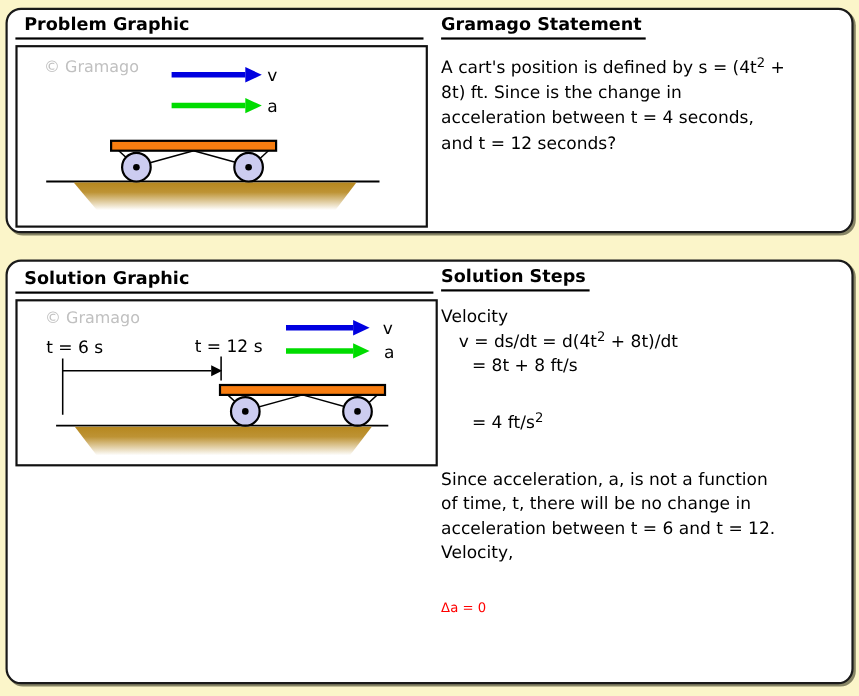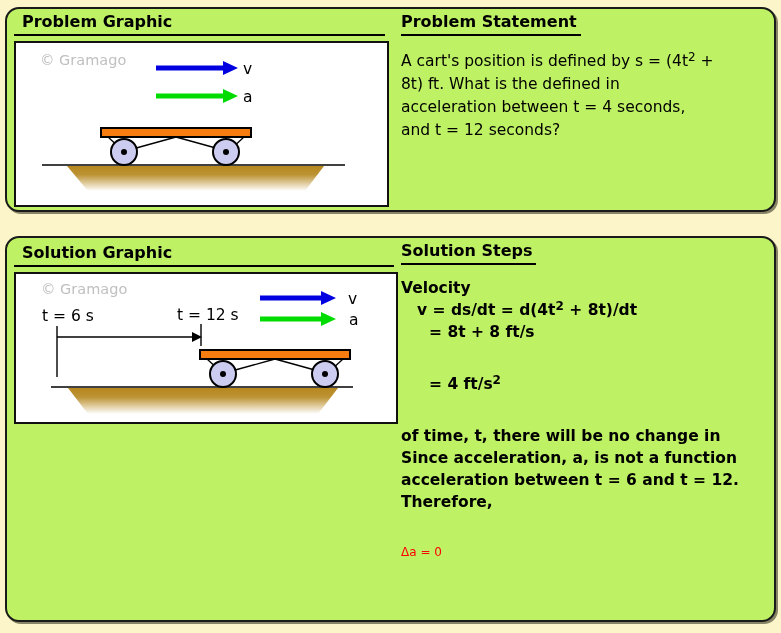--- a/index.html
+++ b/index.html
@@ -8,21 +8,21 @@
     background: #FBF5C9;
     font-family: "DejaVu Sans", sans-serif;
     color: #000;
     position: relative;
     overflow: hidden;
   }
   .panel {
     position: absolute;
     left: 5px;
     width: 767px;
-    background: #bef264;
+    background: #ffffff;
     border: 2px solid #1A1A1A;
     border-radius: 14px;
     box-shadow: 2px 2px 0 rgba(40,40,20,0.55);
   }
   #panel-problem  { top: 7px;   height: 201px; }
   #panel-solution { top: 236px; height: 382px; }
 
   .graphic-col { position: absolute; left: 7px; top: 2px; }
   #panel-problem  .graphic-col { width: 371px; }
   #panel-solution .graphic-col { width: 380px; top: 4px; }
@@ -48,21 +48,21 @@
     font-weight: bold;
     padding: 2px 4px 3px 0;
     border-bottom: 2px solid #000;
   }
   .body-text { margin-top: 12px; font-size: 15.5px; line-height: 22px; }
   #panel-problem .body-text { line-height: 23px; margin-top: 14px; }
   .line { white-space: nowrap; }
   .ind1 { padding-left: 16px; }
   .ind2 { padding-left: 28px; }
   sup.sp { font-size: 12px; line-height: 0; vertical-align: 5px; }
-  .step-block { margin: 0 0 30px 0; font-weight: bold; }
+  .step-block { margin: 0 0 30px 0; }
   .conclusion { margin-bottom: 28px; }
   .answer { color: #FF0000; font-size: 12px; white-space: nowrap; }
 
   svg text {
     font-family: "DejaVu Sans", sans-serif;
     font-size: 15.5px;
     fill: #000;
   }
   svg text.watermark { font-size: 14.5px; fill: #C0C0C0; }
   .stroke-thin  { stroke: #000; stroke-width: 1.3; fill: none; }
@@ -114,24 +114,24 @@
         <rect class="platform" x="85" y="85" width="150" height="9" fill="#F87D10"></rect>
         <circle class="wheel" cx="108" cy="109" r="13" fill="#CCCCF0"></circle>
         <circle cx="108" cy="109" r="3" fill="#000"></circle>
         <circle class="wheel" cx="210" cy="109" r="13" fill="#CCCCF0"></circle>
         <circle cx="210" cy="109" r="3" fill="#000"></circle>
       </g>
     </svg>
   </div>
 
   <div class="text-col">
-    <h2 class="section-title"><span>Problem Statement</span></h2>
+    <h2 class="section-title"><span>Gramago Statement</span></h2>
     <div class="body-text">
       <div class="line"><span>A cart's position is defined by s = (4t</span><sup class="sp">2</sup><span> +</span></div>
-      <div class="line">8t) ft. What is the defined in</div>
+      <div class="line">8t) ft. Since is the change in</div>
       <div class="line">acceleration between t = 4 seconds,</div>
       <div class="line">and t = 12 seconds?</div>
     </div>
   </div>
 </section>
 
 <section class="panel" id="panel-solution">
 
   <div class="graphic-col">
     <h2 class="graphic-title">Solution Graphic</h2>
@@ -195,22 +195,22 @@
         <div class="line">Velocity</div>
         <div class="line ind1"><span>v = ds/dt = d(4t</span><sup class="sp">2</sup><span> + 8t)/dt</span></div>
         <div class="line ind2">= 8t + 8 ft/s</div>
       </div>
 
       <div class="step-block">
         <div class="line ind2"><span>= 4 ft/s</span><sup class="sp">2</sup></div>
       </div>
 
       <div class="step-block conclusion">
+        <div class="line">Since acceleration, a, is not a function</div>
         <div class="line">of time, t, there will be no change in</div>
-        <div class="line">Since acceleration, a, is not a function</div>
         <div class="line">acceleration between t = 6 and t = 12.</div>
-        <div class="line">Therefore,</div>
+        <div class="line">Velocity,</div>
       </div>
 
       <div class="answer">Δa = 0</div>
     </div>
   </div>
 </section>
 
 </body></html>

